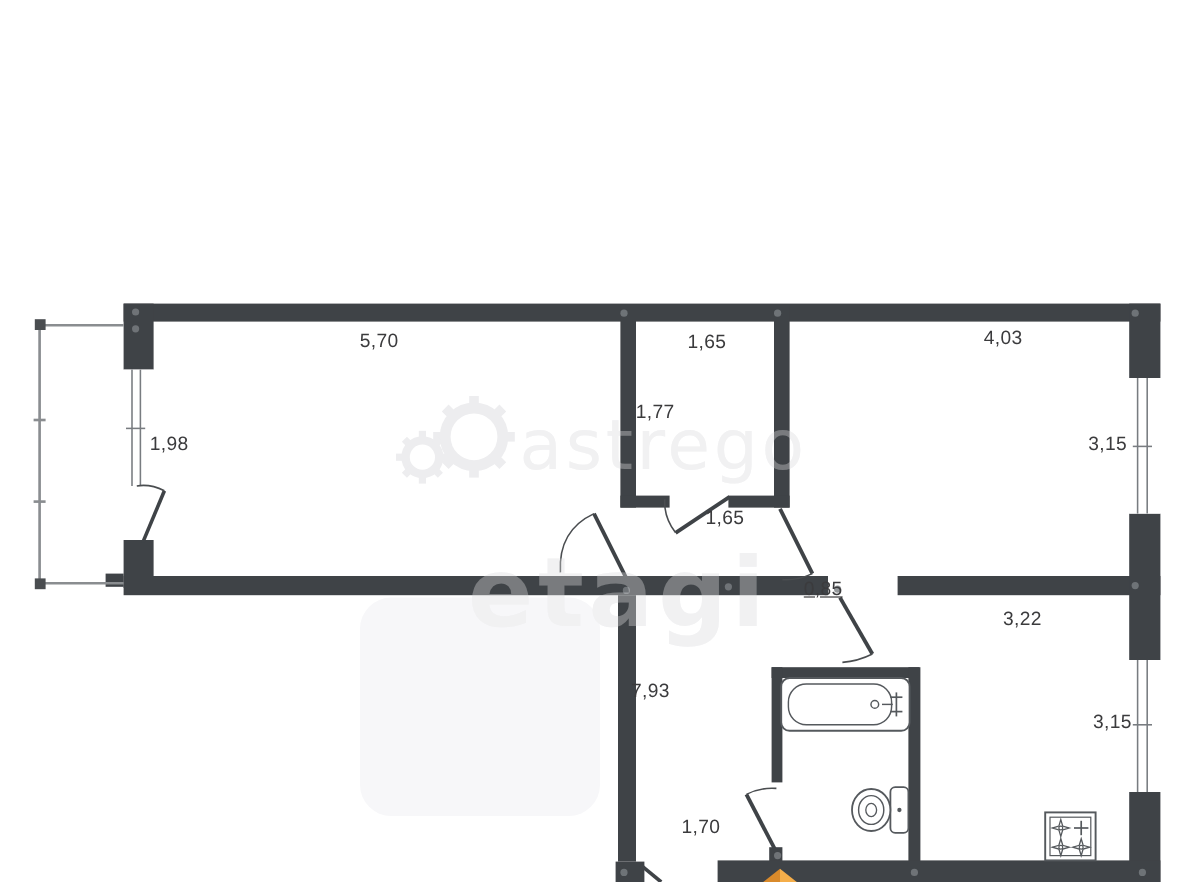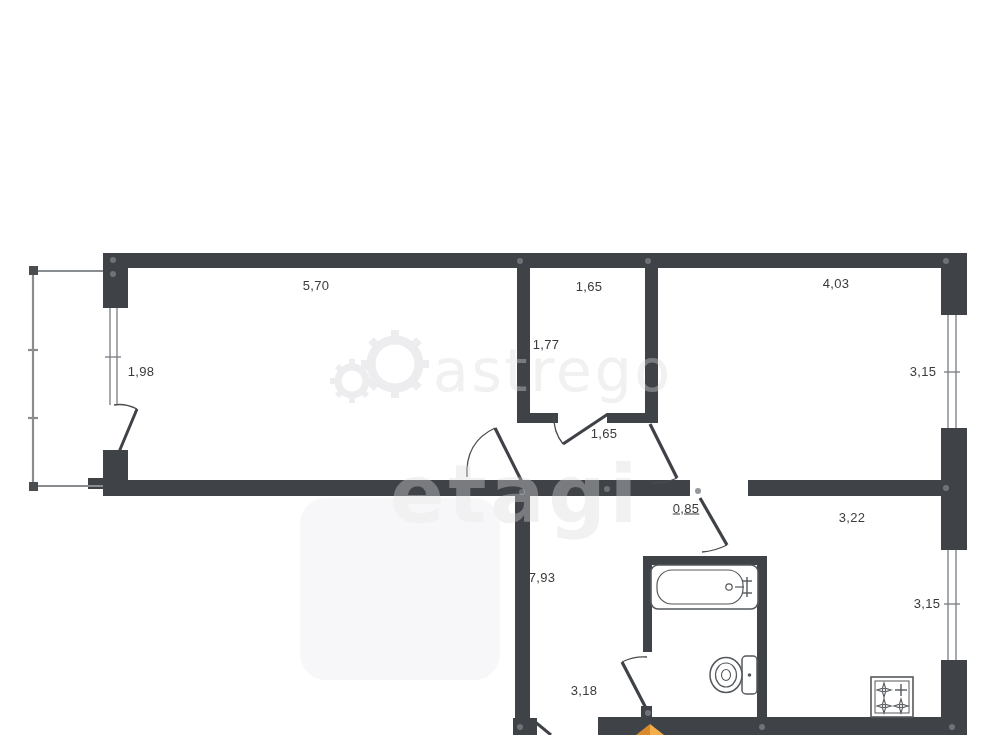--- a/index.html
+++ b/index.html
@@ -1,21 +1,21 @@
 <!DOCTYPE html>
 <html><head>
 <meta charset="utf-8">
 <style>
   html,body{margin:0;padding:0;background:#fff;}
   #plan{position:relative;width:1000px;height:735px;background:#ffffff;overflow:hidden;
         font-family:"Liberation Sans", sans-serif;}
   .wall{position:absolute;background:#3f4347;z-index:10;}
   .window{position:absolute;background:#ffffff;z-index:11;}
   .room{position:absolute;z-index:5;}
-  .dim{position:absolute;z-index:14;font-size:13px;font-weight:500;color:#3b3b3d;
+  .dim{position:absolute;z-index:14;font-size:16px;font-weight:500;color:#3b3b3d;
        transform:translate(-50%,-50%);letter-spacing:.3px;white-space:nowrap;}
   svg.overlay{position:absolute;left:0;top:0;z-index:12;}
   .wm-base{position:absolute;z-index:2;color:#ebebed;pointer-events:none;}
   .wm-top{position:absolute;z-index:30;color:rgba(255,255,255,0.30);pointer-events:none;}
   .wm-astrego{font-size:58px;font-weight:400;letter-spacing:3px;font-family:"DejaVu Sans",sans-serif;}
   .wm-etagi{font-size:80px;font-weight:700;letter-spacing:4px;font-family:"DejaVu Sans",sans-serif;}
   .wm-square{position:absolute;z-index:1;left:300px;top:498px;width:200px;height:182px;
              background:#f7f7f9;border-radius:26px;}
 </style>
 </head>
@@ -61,25 +61,25 @@
   <div class="window" style="left:941px;top:315px;width:26px;height:113px;"></div>
   <div class="window" style="left:941px;top:550px;width:26px;height:110px;"></div>
 
   <span class="dim" style="left:316px;top:285px;">5,70</span>
   <span class="dim" style="left:141px;top:371px;">1,98</span>
   <span class="dim" style="left:589px;top:286px;">1,65</span>
   <span class="dim" style="left:546px;top:344px;">1,77</span>
   <span class="dim" style="left:836px;top:283px;">4,03</span>
   <span class="dim" style="left:923px;top:371px;">3,15</span>
   <span class="dim" style="left:604px;top:433px;">1,65</span>
-  <span class="dim" style="left:686px;top:508px;text-decoration:underline;">0,85</span>
+  <span class="dim" style="left:686px;top:492px;text-decoration:underline;">0,85</span>
   <span class="dim" style="left:820px;top:517px;margin-left:32px;">3,22</span>
   <span class="dim" style="left:542px;top:577px;">7,93</span>
   <span class="dim" style="left:927px;top:603px;">3,15</span>
-  <span class="dim" style="left:584px;top:690px;">3,18</span>
+  <span class="dim" style="left:584px;top:690px;">1,70</span>
 
   <svg class="overlay" width="1000" height="735" viewBox="0 0 1000 735">
 
     <g stroke="#ededef" fill="none">
       <circle cx="395" cy="364" r="24" stroke-width="9"></circle>
       <g stroke-width="8">
         <line x1="395" y1="330" x2="395" y2="342"></line>
           <line x1="395" y1="386" x2="395" y2="398"></line>
         <line x1="361" y1="364" x2="373" y2="364"></line>
           <line x1="417" y1="364" x2="429" y2="364"></line>

